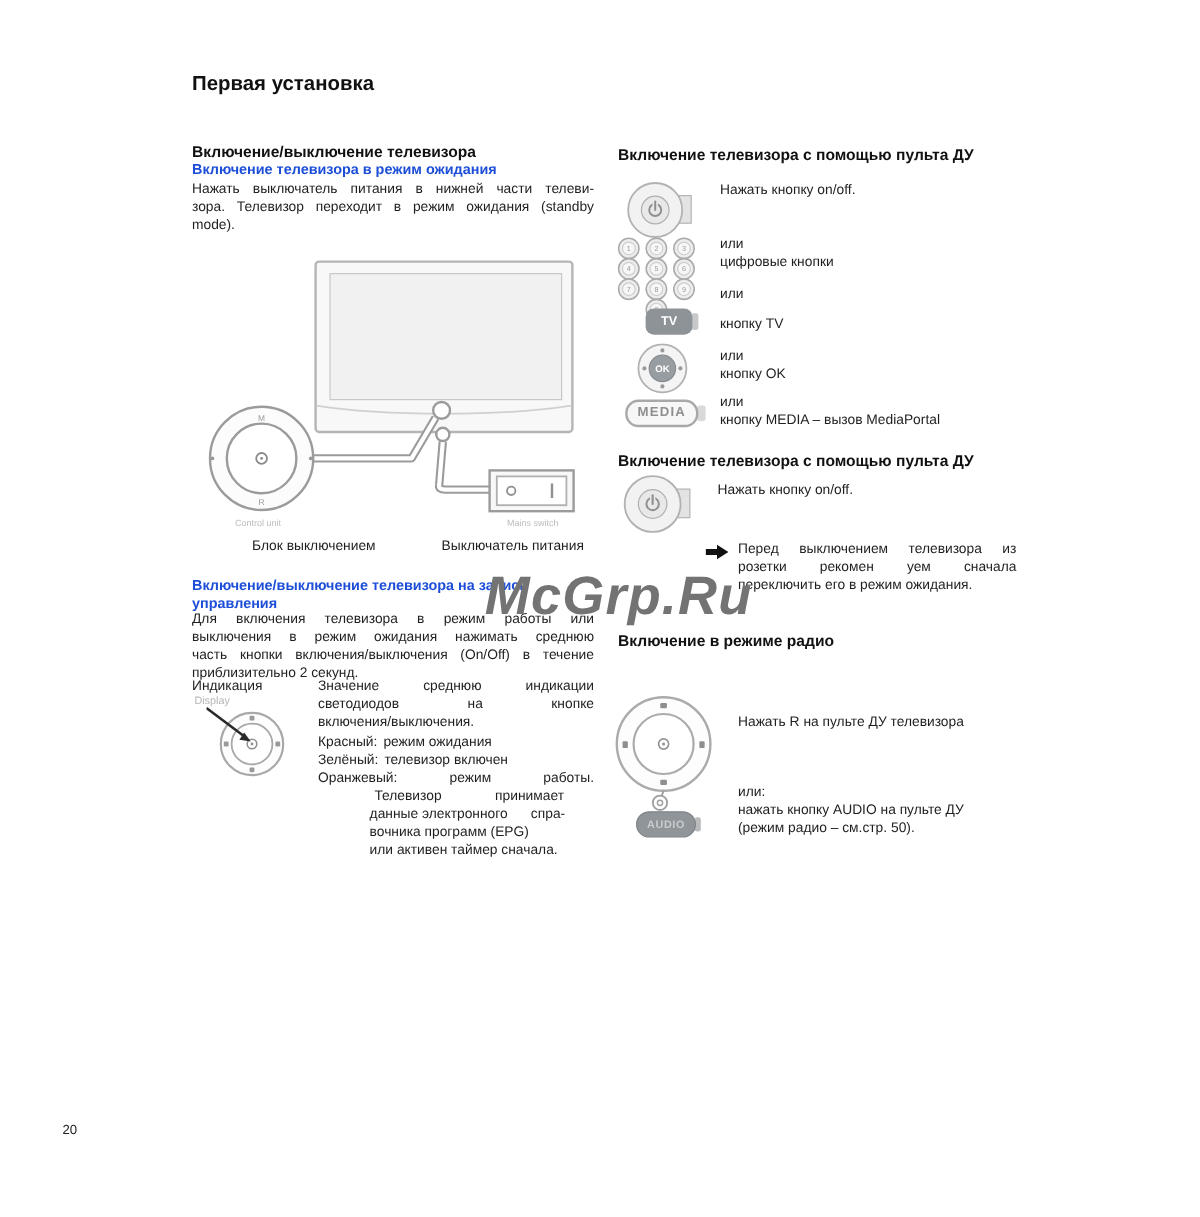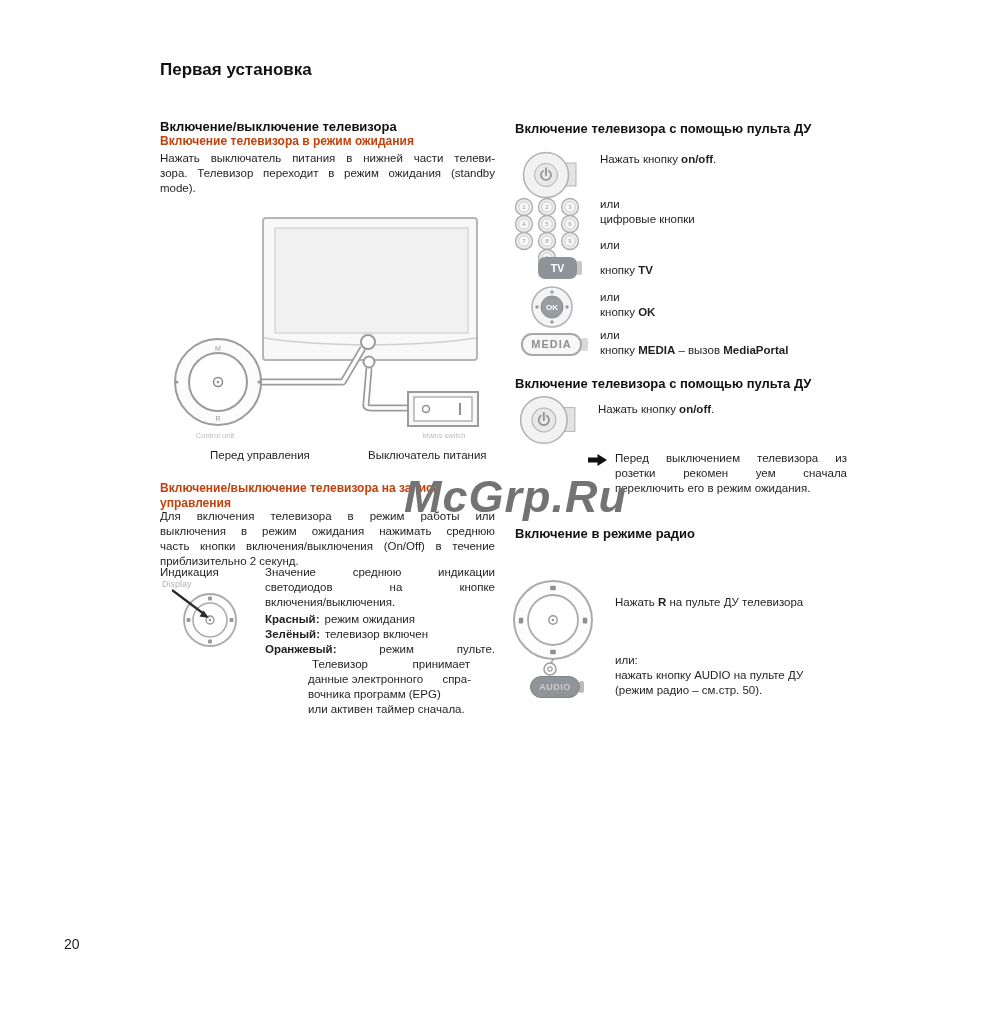--- a/index.html
+++ b/index.html
@@ -1,23 +1,23 @@
 <!DOCTYPE html>
 <html><head>
 <meta charset="utf-8">
 <style>
   html,body { margin:0; padding:0; background:#ffffff; }
   .page { position:relative; width:1000px; height:978px; background:#ffffff;
           font-family:"Liberation Sans", sans-serif; color:#1f1f1f; overflow:hidden; }
   .abs { position:absolute; }
   .t   { font-size:11.5px; line-height:15px; }
-  .b   { font-weight:bold; }
+  .b   { font-weight:normal; }
   .h1  { font-size:17px; font-weight:bold; color:#111; }
   .h2  { font-size:13px; font-weight:bold; color:#111; line-height:15px; }
-  .h3  { font-size:12px; font-weight:bold; color:#c2410c; line-height:15px; }
+  .h3  { font-size:12px; font-weight:bold; color:#1d4ed8; line-height:15px; }
   .jl  { text-align:justify; text-align-last:justify; }
   .fb  { display:flex; justify-content:space-between; }
   .graysm { font-size:9px; color:#b5b5b5; }
   .wm  { color:#737373; font-style:italic; font-weight:bold; font-size:45px;
          letter-spacing:1px; z-index:10; line-height:1.1; }
   .vml { margin-left:5px;margin-top:40px; }
   .pill-dark { background:#8e9398; border-radius:7px; color:#fff; font-weight:bold;
                text-align:center; }
   .pill-light { background:#f7f7f7; border:2px solid #a8a8a8; border-radius:11px;
                 color:#8f8f8f; font-weight:bold; text-align:center; letter-spacing:1px; }
@@ -72,21 +72,21 @@
 
     <g>
       <rect x="248" y="180" width="70" height="34" fill="#f8f8f8" stroke="#9b9b9b" stroke-width="2"></rect>
       <rect x="254" y="185" width="58" height="24" fill="#ffffff" stroke="#b0b0b0" stroke-width="1.5"></rect>
       <circle cx="266" cy="197" r="3.5" fill="none" stroke="#909090" stroke-width="1.5"></circle>
       <line x1="300" y1="191" x2="300" y2="203" stroke="#909090" stroke-width="2"></line>
       <text x="284" y="226" font-size="7.5" fill="#bdbdbd" text-anchor="middle">Mains switch</text>
     </g>
   </svg>
 
-  <div class="abs t" style="left:210px;top:448px">Перед управления</div>
+  <div class="abs t" style="left:210px;top:448px">Блок выключением</div>
   <div class="abs t" style="left:368px;top:448px">Выключатель питания</div>
 
   <div class="abs h3" style="left:160px;top:481px;width:335px">
     <div>Включение/выключение телевизора на записи</div>
     <div>управления</div>
   </div>
 
   <div class="abs t" style="left:160px;top:509px;width:335px">
     <div class="jl">Для включения телевизора в режим работы или</div>
     <div class="jl">выключения в режим ожидания нажимать среднюю</div>
@@ -120,21 +120,21 @@
 
   <div class="abs t" style="left:265px;top:612px">
     <span class="b">Красный:</span><span class="vml">режим ожидания</span>
   </div>
   <div class="abs t" style="left:265px;top:627px">
     <span class="b">Зелёный:</span><span class="vml">телевизор включен</span>
   </div>
   <div class="abs t fb" style="left:265px;top:642px;width:230px">
     <span class="b">Оранжевый:</span>
     <span>режим</span>
-    <span>пульте.</span>
+    <span>работы.</span>
   </div>
   <div class="abs t fb" style="left:312px;top:657px;width:158px">
     <span>Телевизор</span>
     <span>принимает</span>
   </div>
   <div class="abs t fb" style="left:308px;top:672px;width:163px">
     <span>данные электронного</span>
     <span>спра-</span>
   </div>
   <div class="abs t" style="left:308px;top:687px">вочника программ (EPG)</div>
@@ -278,15 +278,15 @@
 
   <div class="abs t" style="left:615px;top:653px">или:</div>
   <div class="abs t" style="left:615px;top:668px">нажать кнопку AUDIO на пульте ДУ</div>
   <div class="abs t" style="left:615px;top:683px">(режим радио – см.стр. 50).</div>
 
   <div class="abs" style="left:530px;top:676px;width:50px;height:22px">
     <div class="tab" style="right:-4px;top:5px;width:5px;height:12px;background:#b9bbbd"></div>
     <div class="pill-audio" style="position:absolute;inset:0;font-size:9px;line-height:21px">AUDIO</div>
   </div>
 
-  <div class="abs" style="left:64px;top:936px;font-size:14px">20</div>
+  <div class="abs" style="left:52px;top:936px;font-size:11px">20</div>
 
 </div>
 
 </body></html>

